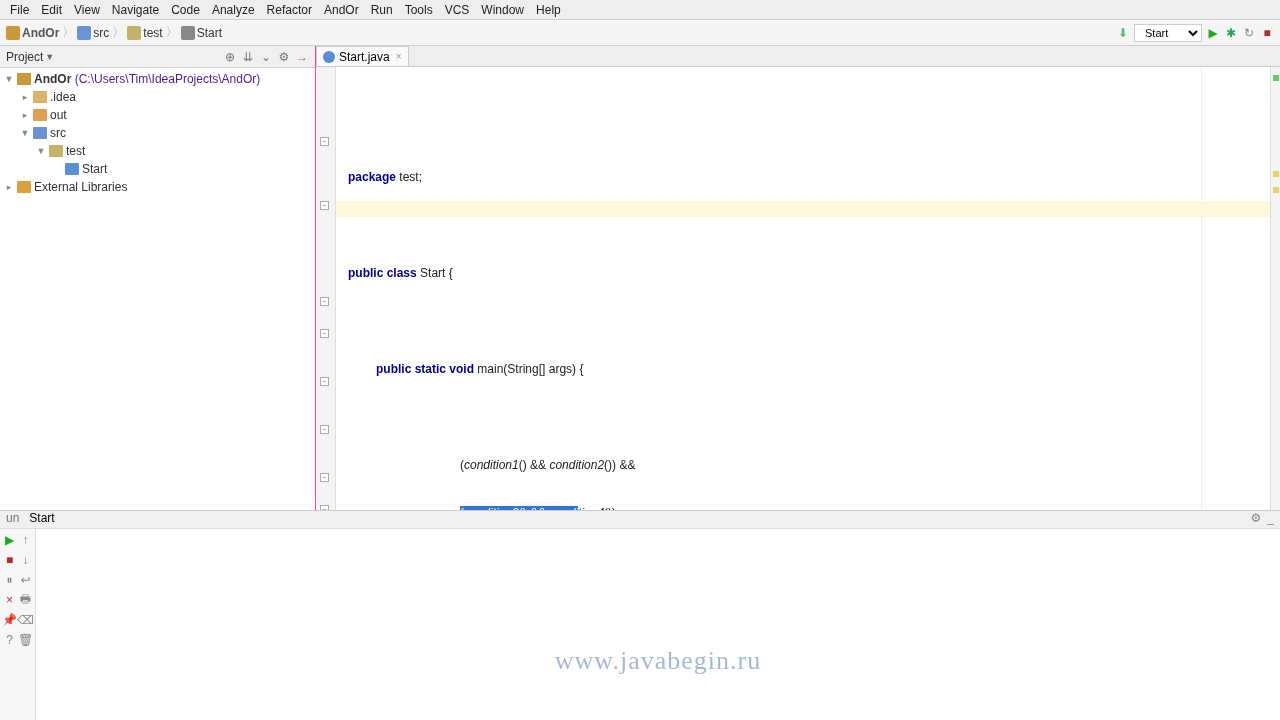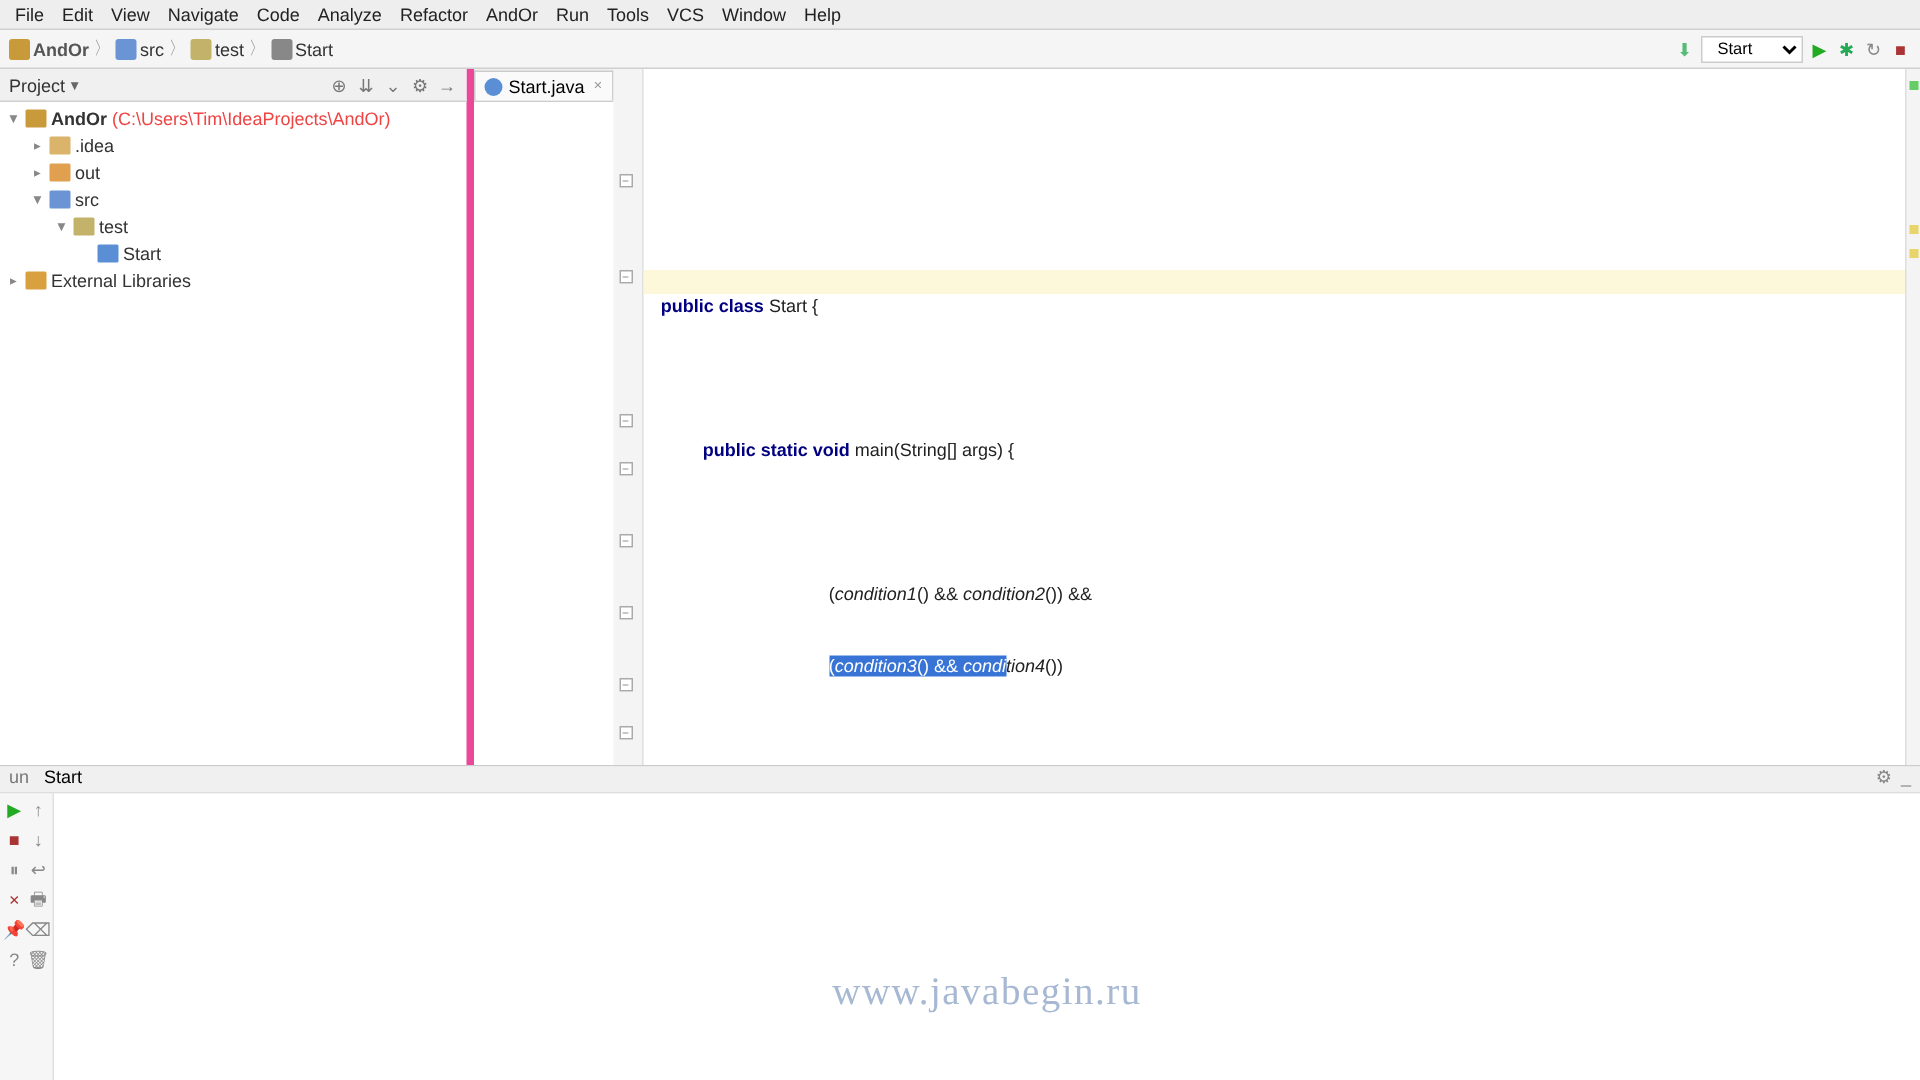--- a/index.html
+++ b/index.html
@@ -12,44 +12,44 @@
 .navbar .crumb { display: flex; align-items: center; color: #333; }
 .navbar .crumb-icon { width: 14px; height: 14px; background: #888; margin-right: 2px; border-radius: 2px; }
 .navbar .crumb-sep { color: #999; margin: 0 3px; }
 .navbar .crumb-text { font-weight: bold; color: #555; }
 .navbar-right { margin-left: auto; display: flex; align-items: center; gap: 4px; }
 .run-select { border: 1px solid #ccc; background: #fff; padding: 1px 16px 1px 6px; font-size: 11px; }
 .toolbar-icon { width: 14px; height: 14px; display: inline-flex; align-items: center; justify-content: center; }
 
 .main { display: flex; height: 464px; }
 
-.project-pane { width: 316px; background: #fff; border-right: 5px solid #ec4899; display: flex; flex-direction: column; }
+.project-pane { width: 316px; background: #fff; border-right: 1px solid #ec4899; display: flex; flex-direction: column; }
 .project-header { height: 22px; background: #f0f0f0; border-bottom: 1px solid #d0d0d0; display: flex; align-items: center; padding: 0 6px; }
 .project-header .title { font-weight: normal; color: #333; }
 .project-header .ddarrow { margin-left: 2px; color: #666; font-size: 9px; }
 .project-header .spacer { flex: 1; }
 .project-header .hicon { width: 14px; height: 14px; margin-left: 4px; color: #777; display: flex; align-items: center; justify-content: center; }
 .project-tree { padding: 2px 0; }
 .tree-row { display: flex; align-items: center; height: 18px; padding-left: 4px; color: #333; }
 .tree-row .arrow { width: 10px; text-align: center; color: #888; font-size: 9px; }
 .tree-row .noarrow { width: 10px; }
 .tree-row .ticon { width: 14px; height: 12px; margin: 0 3px; border-radius: 1px; }
 .tree-row.depth0 { padding-left: 4px; }
 .tree-row.depth1 { padding-left: 20px; }
 .tree-row.depth2 { padding-left: 36px; }
 .tree-row.depth3 { padding-left: 52px; }
 .folder-icon { background: #d9b46a; }
 .module-icon { background: #c99a3a; }
 .class-icon { background: #5a8fd6; border-radius: 50%; }
 .file-icon { background: #bbb; }
 .lib-icon { background: #d9a040; }
-.gray { color: #ef4444; }
+.gray { color: #4c1d95; }
 .bold { font-weight: bold; }
 
-.editor-pane { flex: 1; background: #fff; display: flex; flex-direction: row; }
+.editor-pane { flex: 1; background: #fff; display: flex; flex-direction: column; }
 .editor-tabs { height: 22px; background: #eee; display: flex; align-items: flex-end; border-bottom: 1px solid #ccc; }
 .editor-tab { height: 20px; background: #fafafa; border: 1px solid #ccc; border-bottom: none; padding: 0 6px; display: flex; align-items: center; font-size: 11px; }
 .editor-tab .tab-icon { width: 12px; height: 12px; background: #5a8fd6; border-radius: 50%; margin-right: 4px; }
 .editor-tab .tab-close { margin-left: 6px; color: #999; font-size: 10px; }
 
 .editor-body { flex: 1; display: flex; position: relative; }
 .gutter { width: 20px; background: #f4f4f4; border-right: 1px solid #e0e0e0; position: relative; }
 .fold { position: absolute; left: 4px; width: 9px; height: 9px; border: 1px solid #aaa; background: #fff; font-size: 8px; line-height: 7px; text-align: center; color: #888; }
 .code { flex: 1; font-family: "Consolas", "Courier New", monospace; font-size: 12px; line-height: 16px; padding-top: 6px; white-space: pre; position: relative; overflow: hidden; }
 .margin-line { position: absolute; top: 0; bottom: 0; left: 865px; border-left: 1px solid #eee; }
@@ -202,20 +202,21 @@
         <div class="fold" style="top:310px">−</div>
         <div class="fold" style="top:358px">−</div>
         <div class="fold" style="top:406px">−</div>
         <div class="fold" style="top:438px">−</div>
       </div>
       <div class="code">
         <div class="margin-line"></div>
         
         <div class="hl-line-bg" style="top:134px;"></div>
 
+        <div class="code-line"><span class="kw">package</span><span class="tok"> test;</span></div>
         <div class="code-line"></div>
         <div class="code-line"><span class="kw">public class</span><span class="tok"> Start {</span></div>
         <div class="code-line"></div>
         <div class="code-line" style="padding-left:40px;"><span class="kw">public static void</span><span class="tok"> main(String[] args) {</span></div>
         <div class="code-line"></div>
         <div class="code-line" style="padding-left:124px;"><span class="tok">(</span><span class="tok ital">condition1</span><span class="tok">() &amp;&amp; </span><span class="tok ital">condition2</span><span class="tok">()) </span><span class="tok">&amp;&amp;</span></div>
         <div class="code-line" style="padding-left:124px;"><span class="sel"><span class="tok">(</span><span class="tok ital">condition3</span><span class="tok">() &amp;&amp; </span><span class="tok ital">condi</span></span><span class="tok ital">tion4</span><span class="tok">())</span></div>
         <div class="code-line"></div>
         <div class="code-line" style="padding-left:124px;"><span class="tok">){</span></div>
         <div class="code-line" style="padding-left:96px;"><span class="tok">System.</span><span class="field">out</span><span class="tok">.println(</span><span class="str">"ok"</span><span class="tok">);</span></div>

